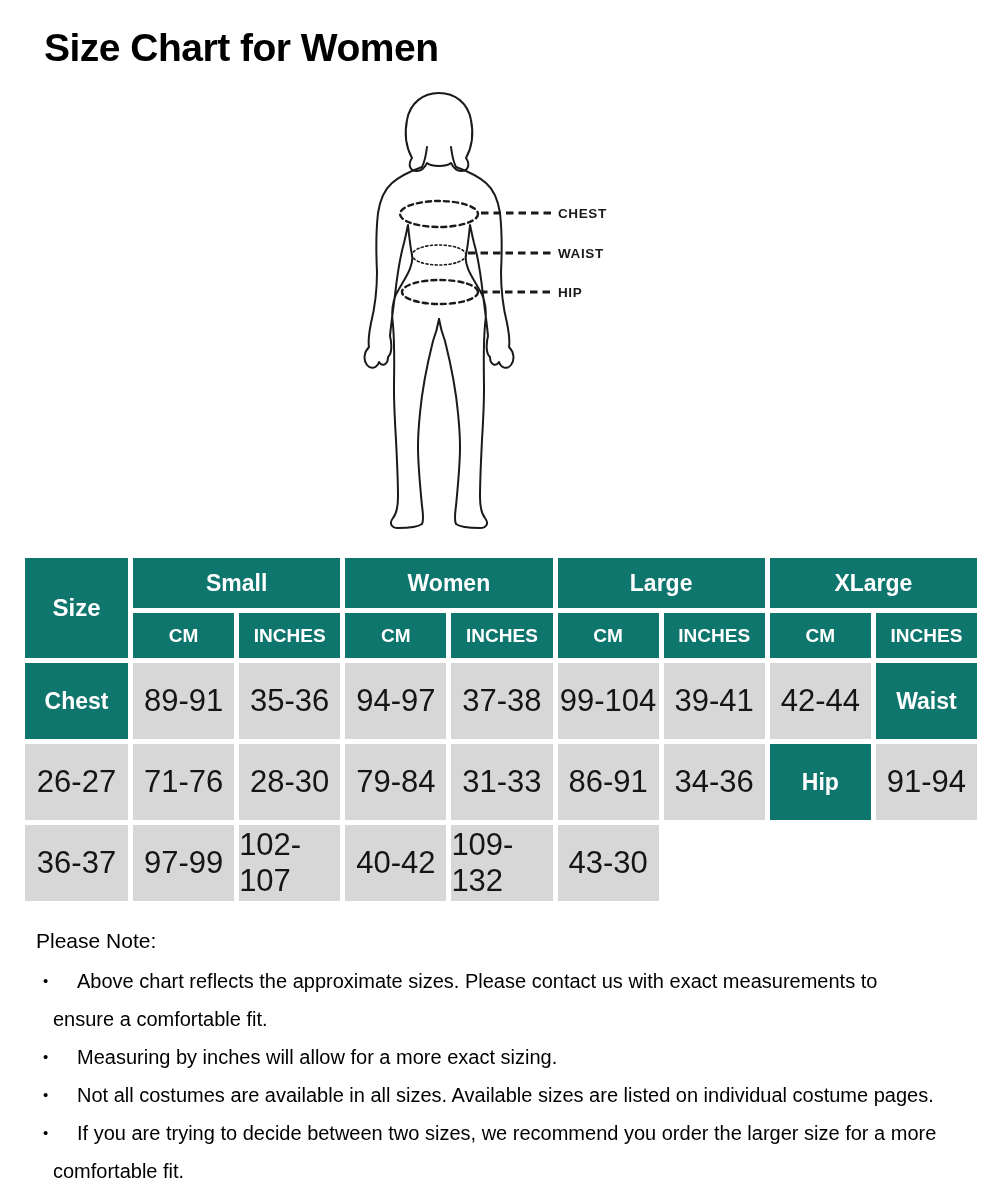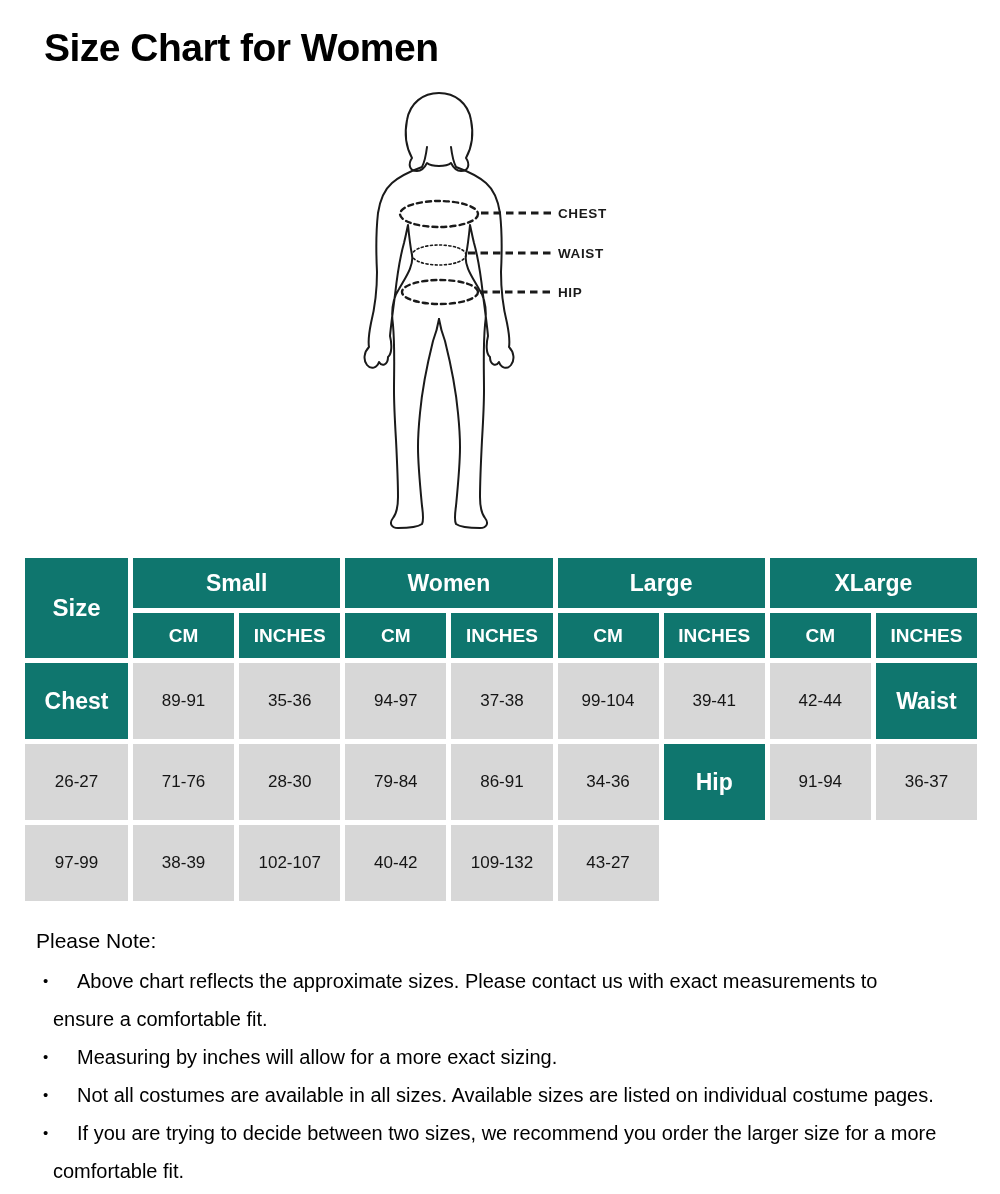--- a/index.html
+++ b/index.html
@@ -31,21 +31,21 @@
     grid-template-columns:103px repeat(8, 1fr);
     grid-template-rows:50px 45px 76px 76px 76px;
     gap:5px;
   }
   .cell { display:flex; align-items:center; justify-content:center; }
   .th { background:#0f766e; color:#ffffff; font-weight:bold; }
   .corner  { grid-row:1 / 3; grid-column:1; font-size:24px; }
   .group   { grid-column:span 2; font-size:23px; }
   .unit    { font-size:19px; }
   .rowhead { font-size:23px; }
-  .data    { background:#d7d7d7; color:#151515; font-size:17px; }
+  .data    { background:#d7d7d7; color:#151515; font-size:31px; }
 
   
   .notes { position:absolute; left:36px; top:926px; width:965px; }
   .notes-heading { font-size:21px; font-weight:normal; margin:0 0 6px 0; line-height:30px; }
   .note-item { position:relative; padding-left:17px; }
   .note-item .bullet { position:absolute; left:7px; top:0; font-size:15px; line-height:38px; }
   .note-line { line-height:38px; font-size:20px; white-space:nowrap; }
   .note-line.first { text-indent:4px;margin-left:20px; }
 </style>
 </head>
@@ -139,32 +139,32 @@
   <div class="cell data">37-38</div>
   <div class="cell data">99-104</div>
   <div class="cell data">39-41</div>
   <div class="cell data">42-44</div>
 
   <div class="cell th rowhead">Waist</div>
   <div class="cell data">26-27</div>
   <div class="cell data">71-76</div>
   <div class="cell data">28-30</div>
   <div class="cell data">79-84</div>
+  <div class="cell data">31-33</div>
   <div class="cell data">86-91</div>
   <div class="cell data">34-36</div>
 
   <div class="cell th rowhead">Hip</div>
   <div class="cell data">91-94</div>
   <div class="cell data">36-37</div>
   <div class="cell data">97-99</div>
-  <div class="cell data">38-39</div>
   <div class="cell data">102-107</div>
   <div class="cell data">40-42</div>
   <div class="cell data">109-132</div>
-  <div class="cell data">43-27</div>
+  <div class="cell data">43-30</div>
 </div>
 
 <div class="notes">
   <h2 class="notes-heading">Please Note:</h2>
 
   <div class="note-item">
     <span class="bullet">•</span>
     <div class="note-line first">Above chart reflects the approximate sizes. Please contact us with exact measurements to</div>
     <div class="note-line">ensure a comfortable fit.</div>
   </div>

